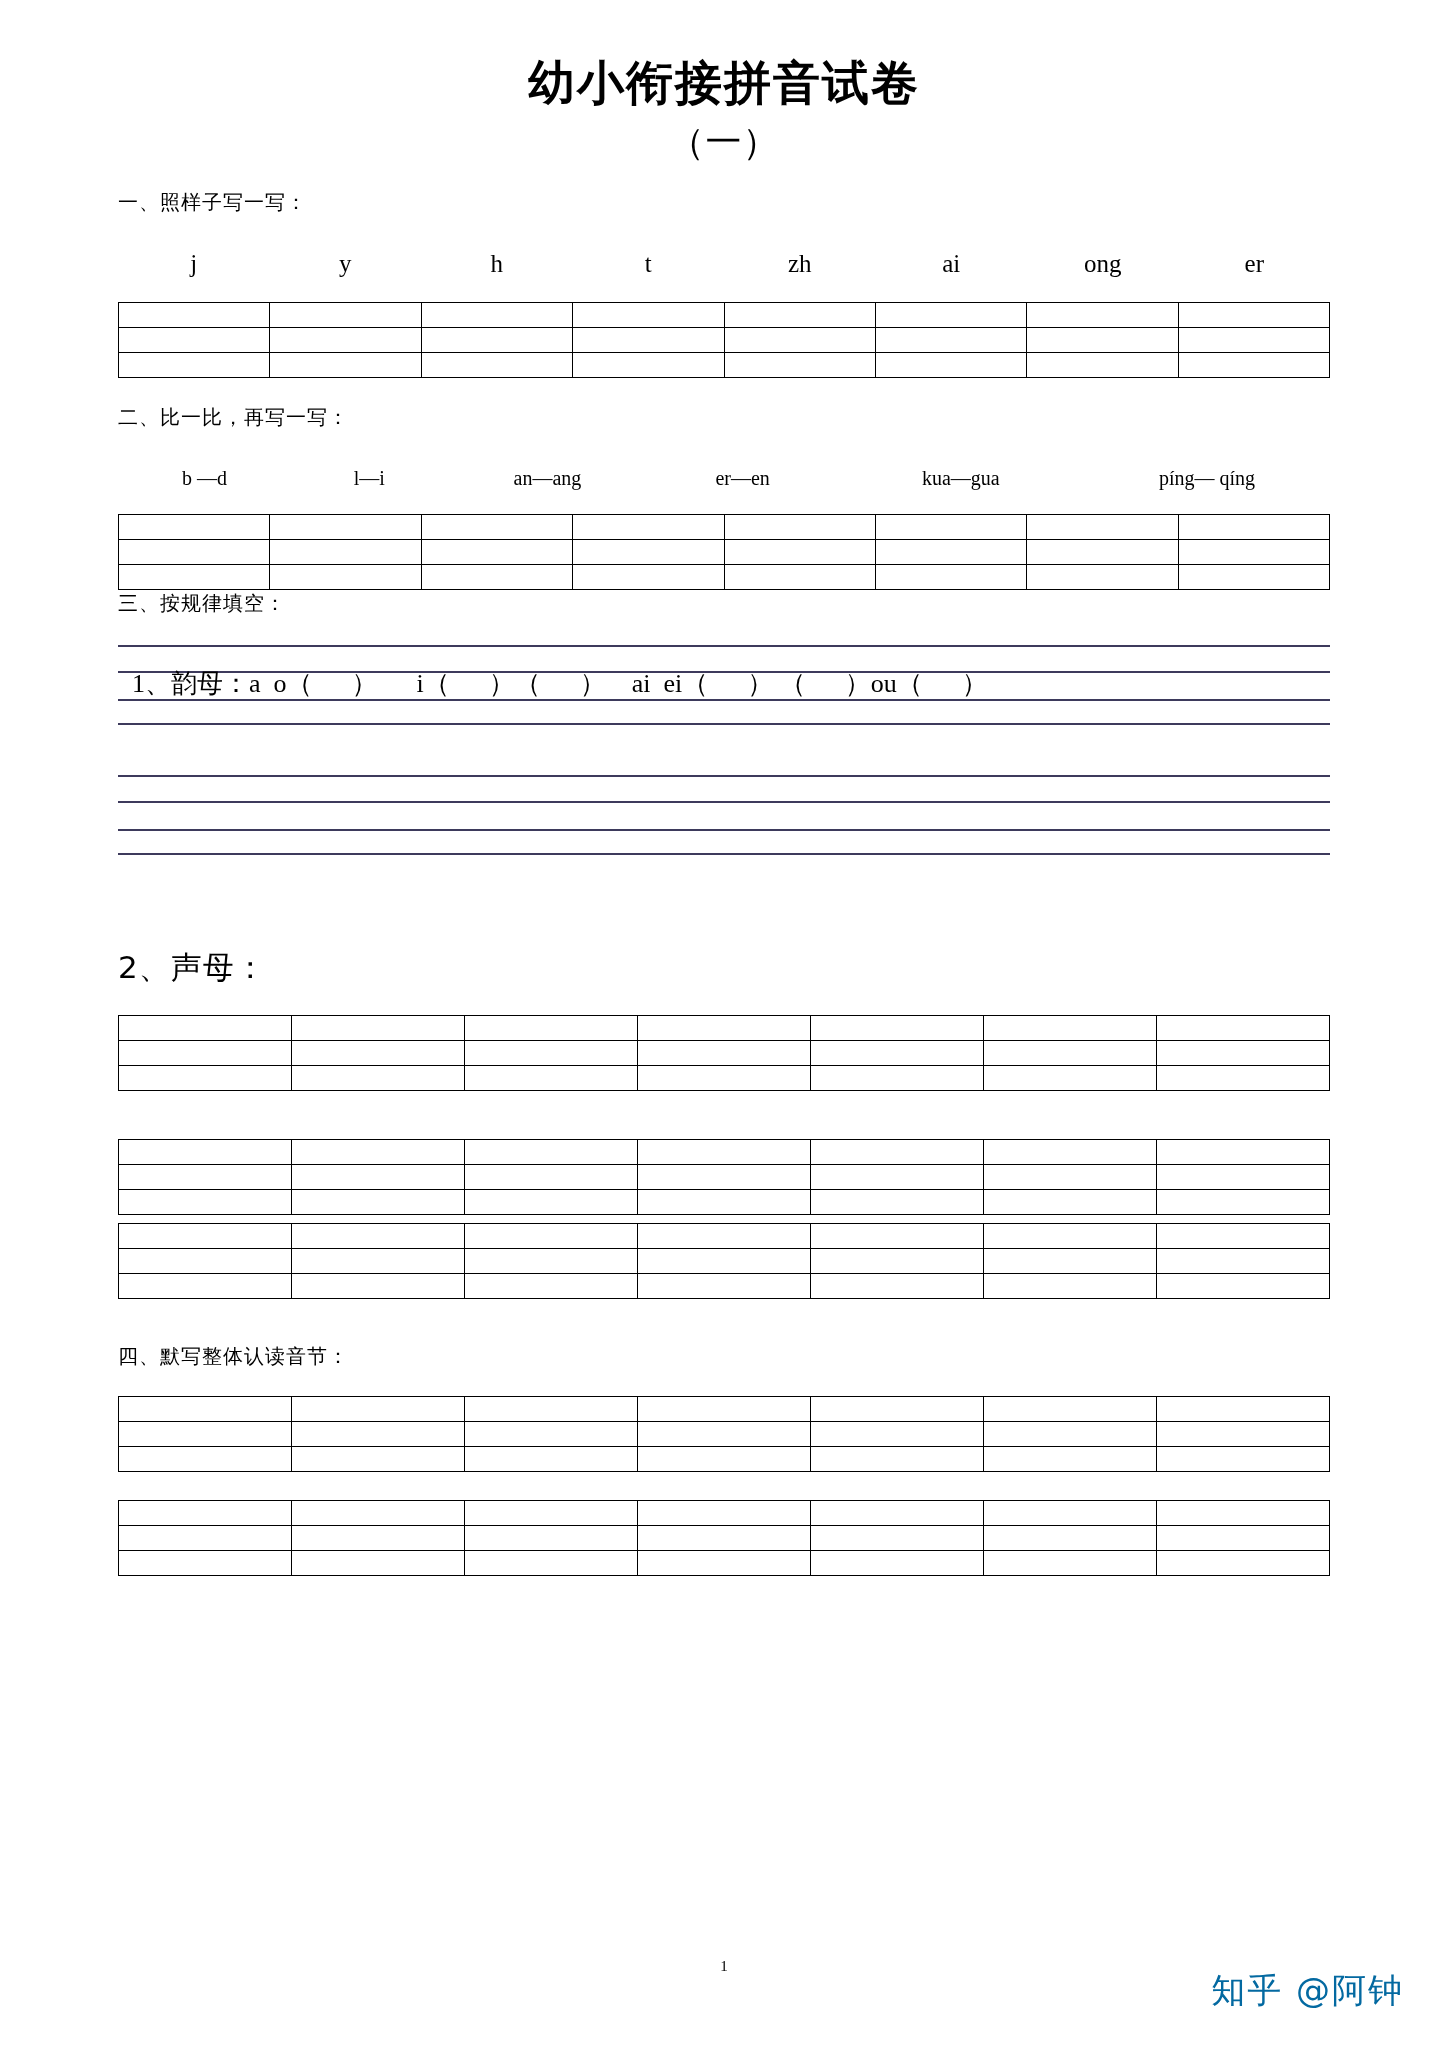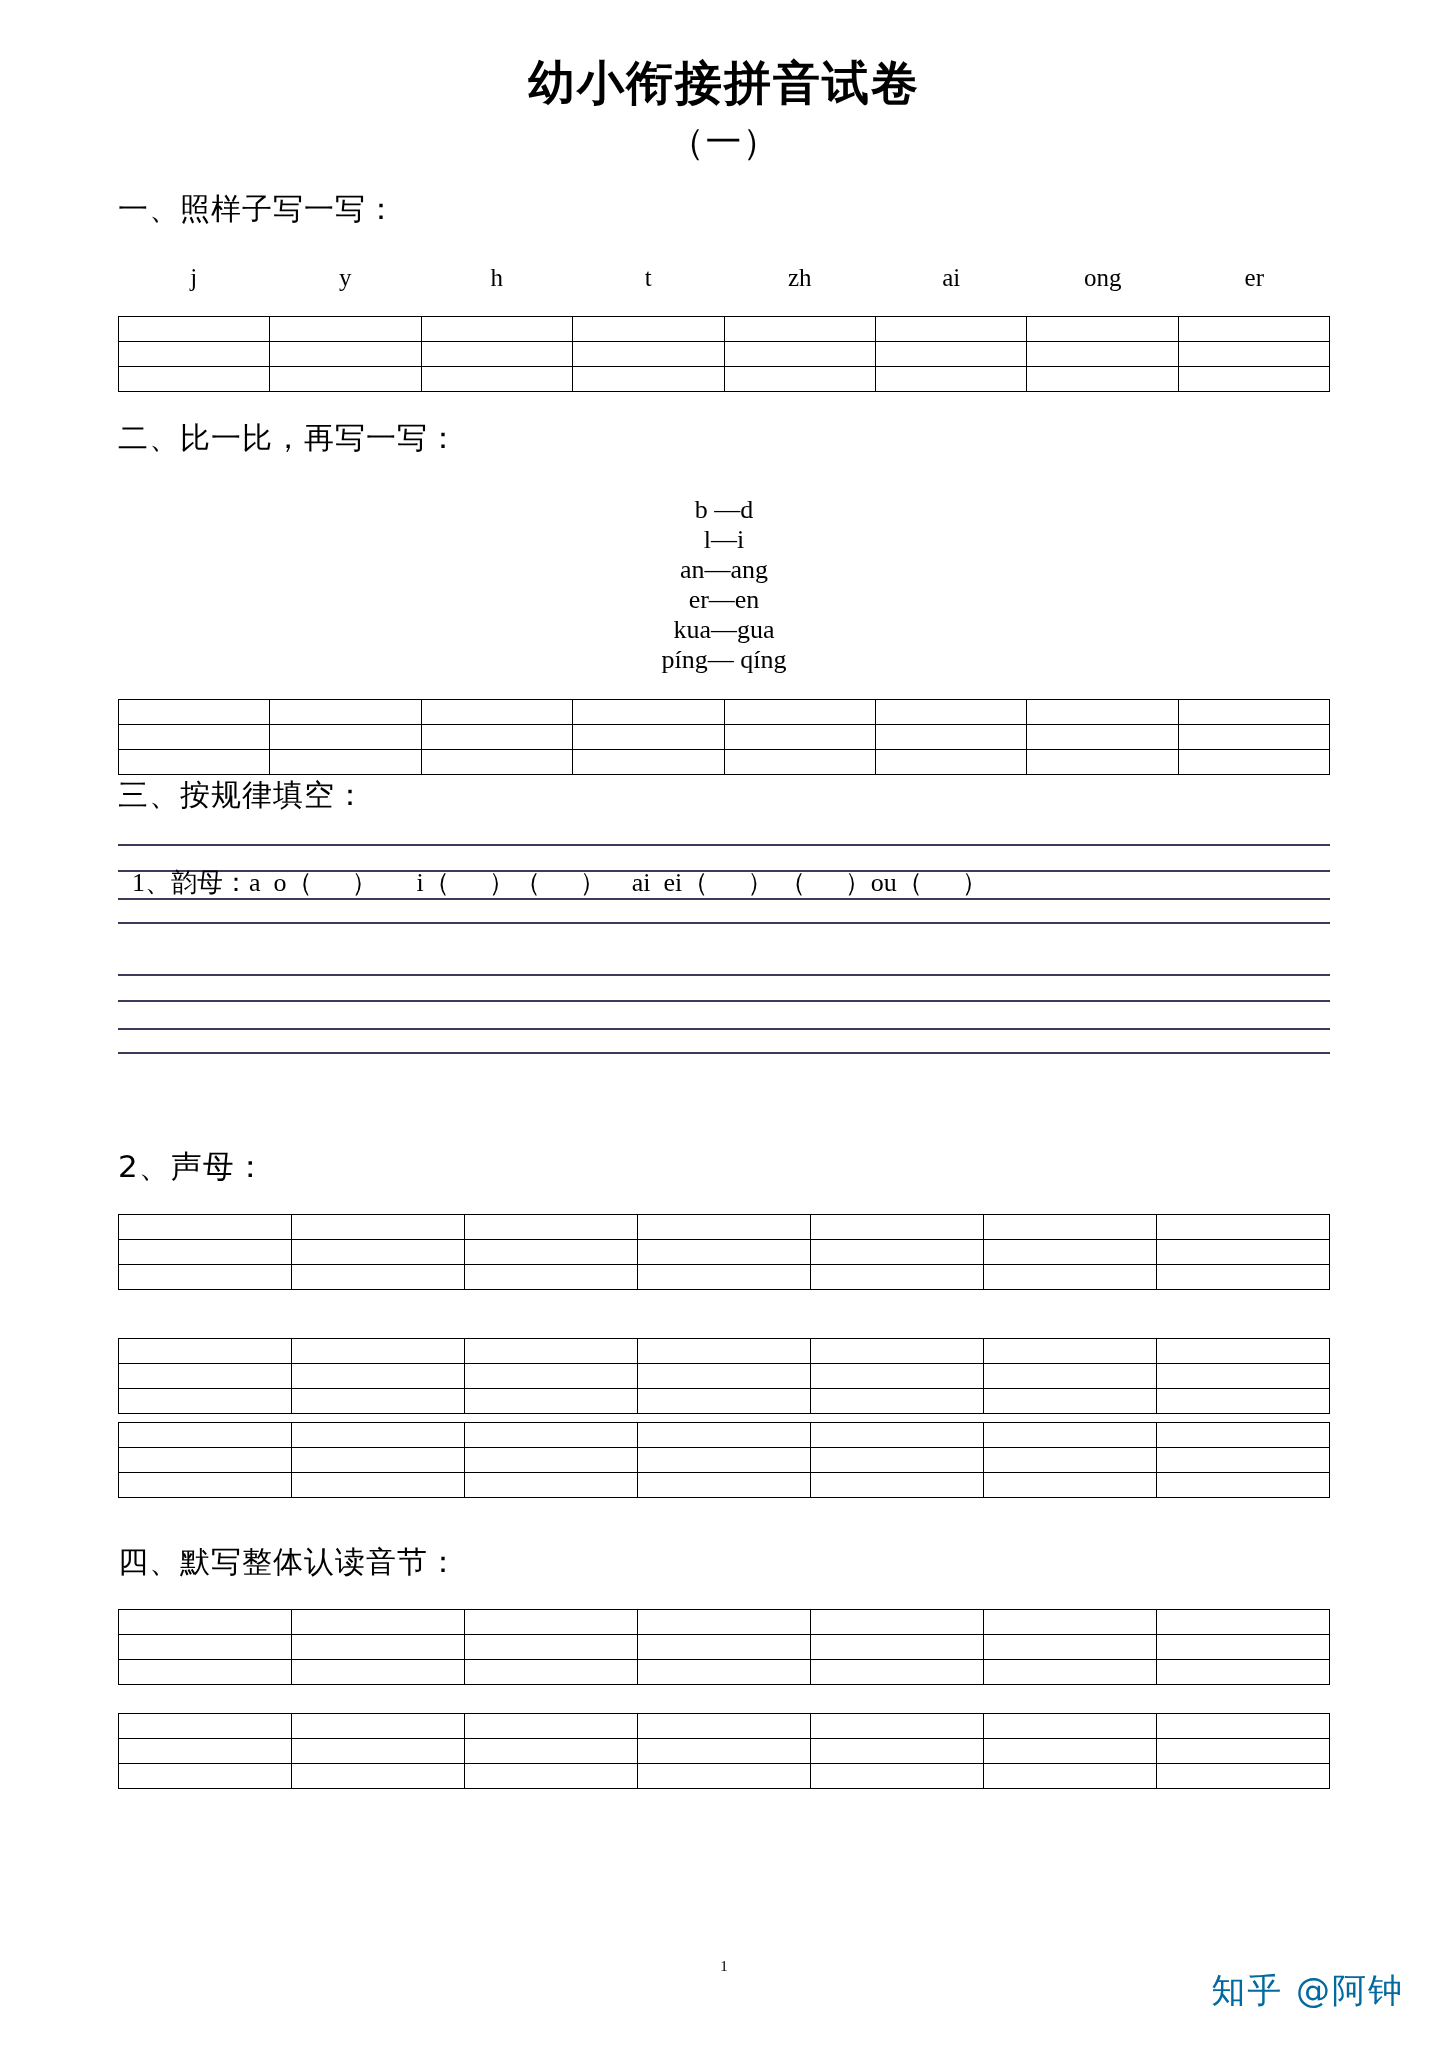--- a/index.html
+++ b/index.html
@@ -44,21 +44,21 @@
     color: #000;
   }
 
   
   .content {
     padding: 0 118px 0 118px;
   }
 
   .section-heading {
     font-family: "DejaVu Sans", "Liberation Sans", sans-serif;
-    font-size: 30px;
+    font-size: 20px;
     font-weight: 500;
     color: #000;
     letter-spacing: 1px;
   }
 
   .sub-heading {
     font-family: "DejaVu Sans", "Liberation Sans", sans-serif;
     font-size: 31px;
     color: #000;
     letter-spacing: 1px;
@@ -72,23 +72,22 @@
     color: #000;
   }
   .letters-row .cell {
     flex: 1 1 0;
     text-align: center;
   }
 
   .pairs-row {
     display: flex;
     font-family: "Liberation Serif", "DejaVu Serif", serif;
-    font-size: 26px;
-    color: #000;
-    flex-direction: column;
+    font-size: 20px;
+    color: #000;
   }
   .pairs-row .pair {
     text-align: center;
   }
   .pairs-row .pair.p0 { flex: 1.02 1 0; }
   .pairs-row .pair.p1 { flex: 0.92 1 0; }
   .pairs-row .pair.p2 { flex: 1.18 1 0; }
   .pairs-row .pair.p3 { flex: 1.12 1 0; }
   .pairs-row .pair.p4 { flex: 1.45 1 0; }
   .pairs-row .pair.p5 { flex: 1.45 1 0; }

